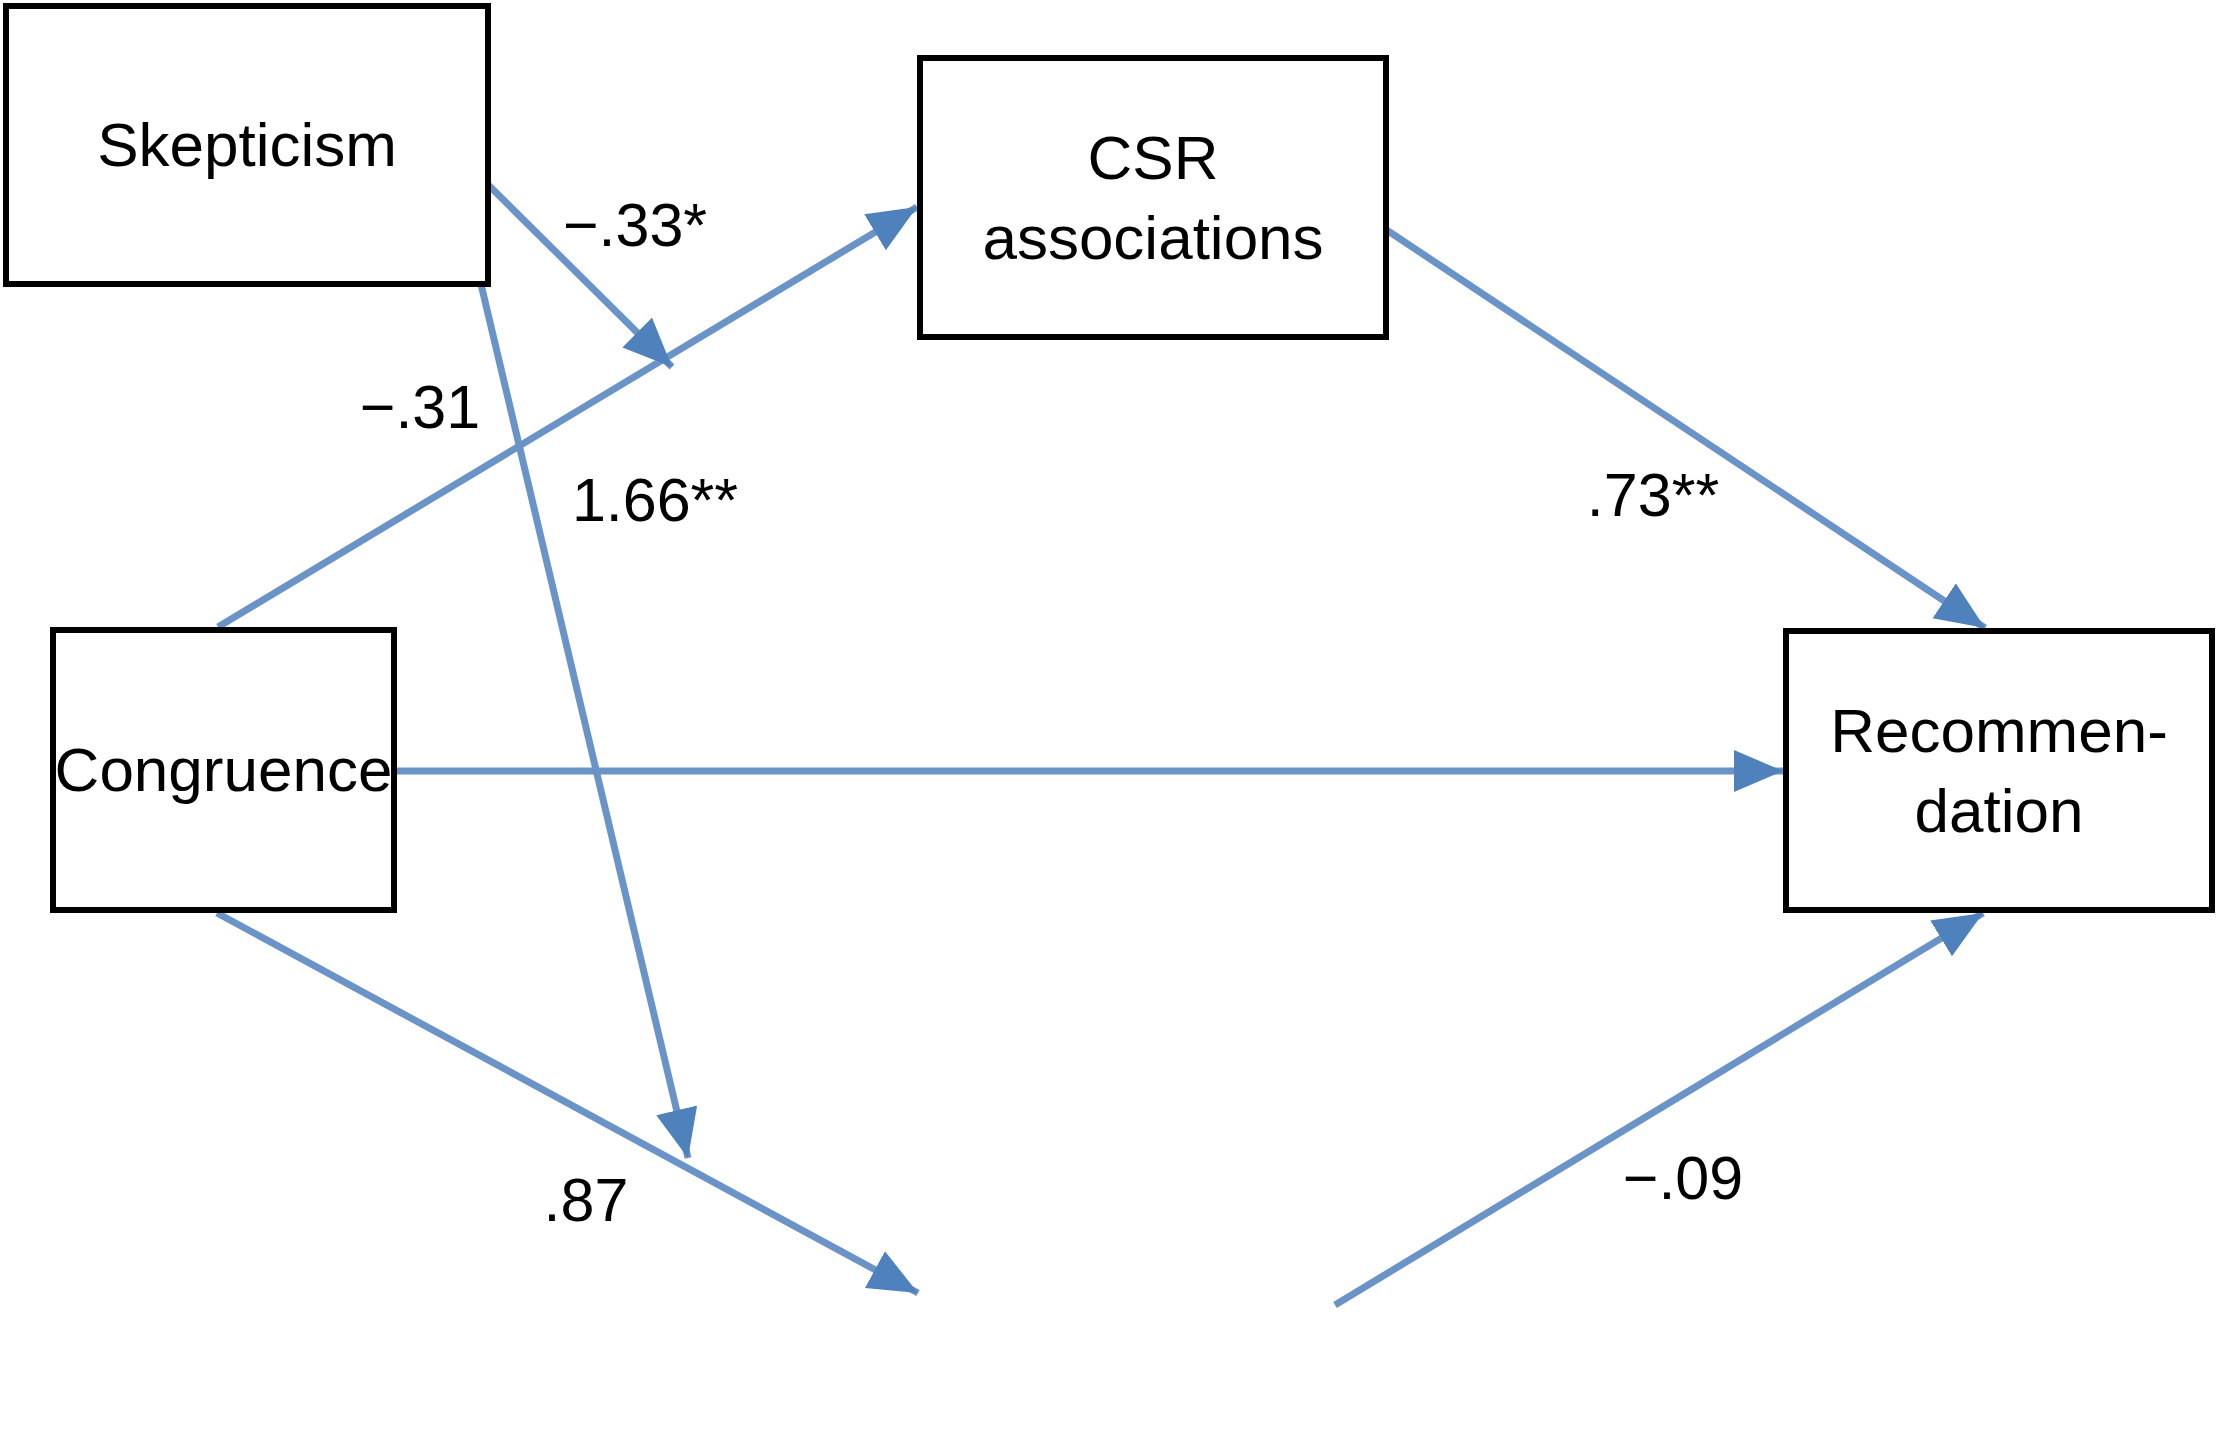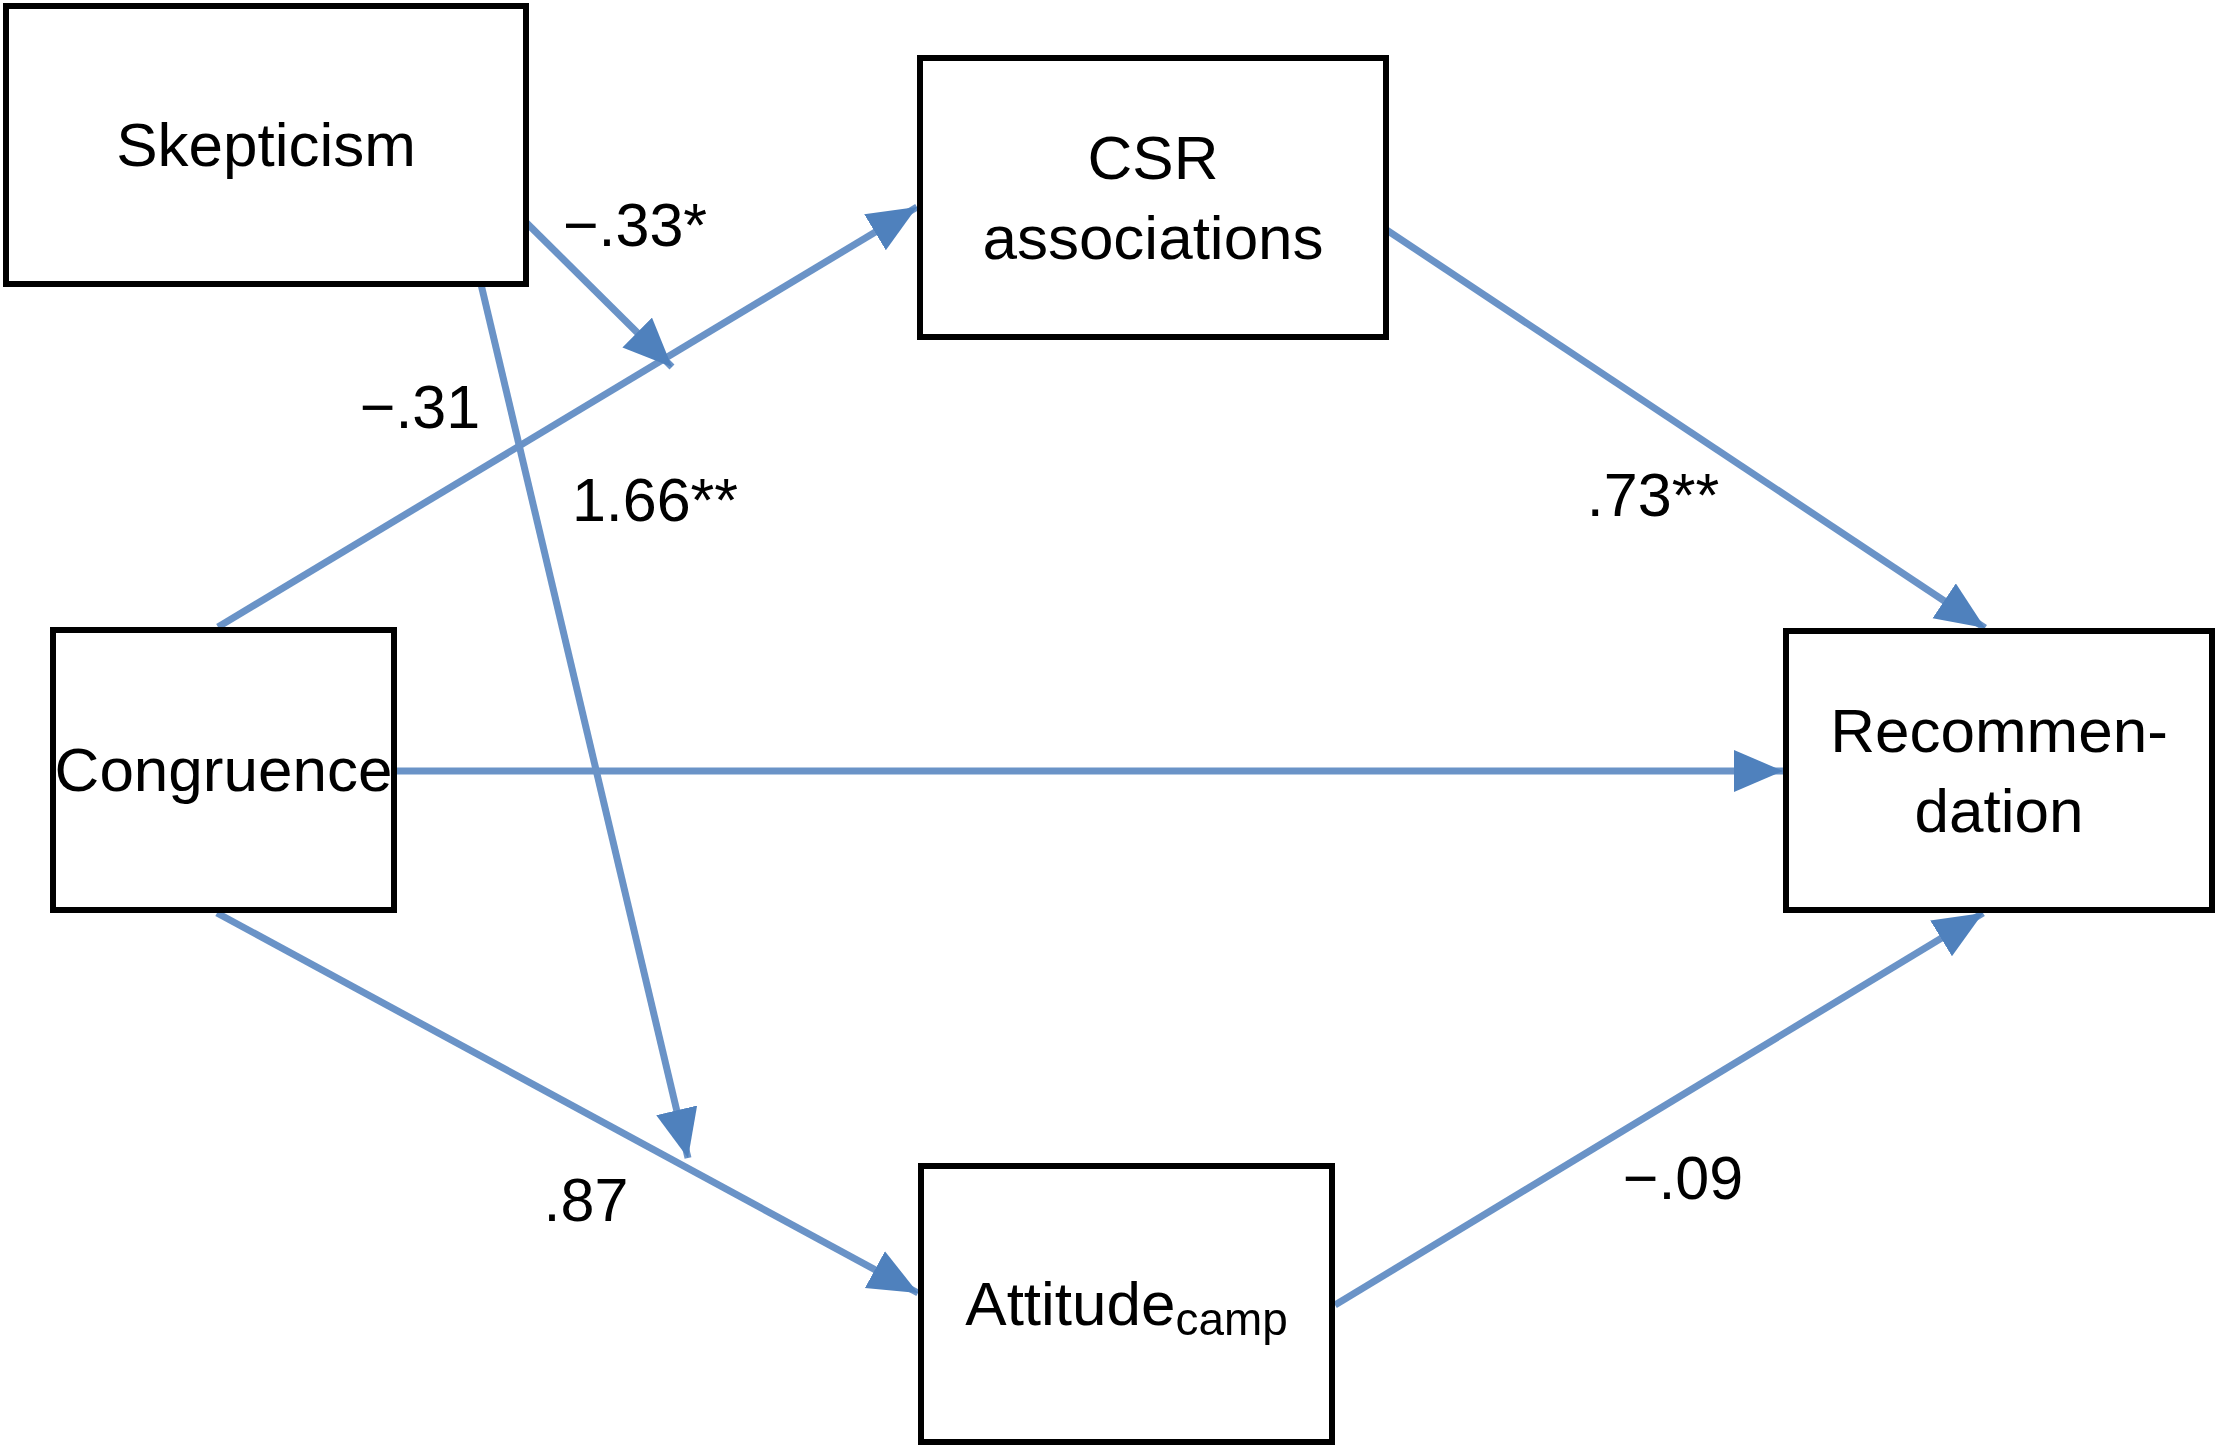--- a/index.html
+++ b/index.html
@@ -27,21 +27,21 @@
     border:6px solid var(--box-border);
     background:var(--bg);
     display:flex;
     align-items:center;
     justify-content:center;
     text-align:center;
     font-size:62px;
     line-height:1.28;
     color:var(--text);
   }
-  .node-skepticism{left:3px;top:3px;width:526px;height:284px;}
+  .node-skepticism{left:3px;top:3px;width:488px;height:284px;}
   .node-csr{left:917px;top:55px;width:472px;height:285px;}
   .node-congruence{left:50px;top:627px;width:347px;height:286px;}
   .node-recommendation{left:1783px;top:628px;width:432px;height:285px;}
   .node-attitude{left:918px;top:1163px;width:417px;height:282px;}
   .subscript{
     font-size:0.74em;
     vertical-align:baseline;
     position:relative;
     top:0.22em;
   }
@@ -90,23 +90,20 @@
   </div>
 
   <div class="node node-congruence">
     <span>Congruence</span>
   </div>
 
   <div class="node node-recommendation">
     <span><span>Recommen-</span><br><span>dation</span></span>
   </div>
 
-  <div class="node node-attitude">
-    <span><span>Attitude</span><span class="subscript">camp</span></span>
-  </div>
 
   <div class="edge-label lbl-mod-csr">−.33*</div>
   <div class="edge-label lbl-mod-att">−.31</div>
   <div class="edge-label lbl-cong-csr">1.66**</div>
   <div class="edge-label lbl-csr-rec">.73**</div>
   <div class="edge-label lbl-cong-att">.87</div>
   <div class="edge-label lbl-att-rec">−.09</div>
 
 </div>
 

